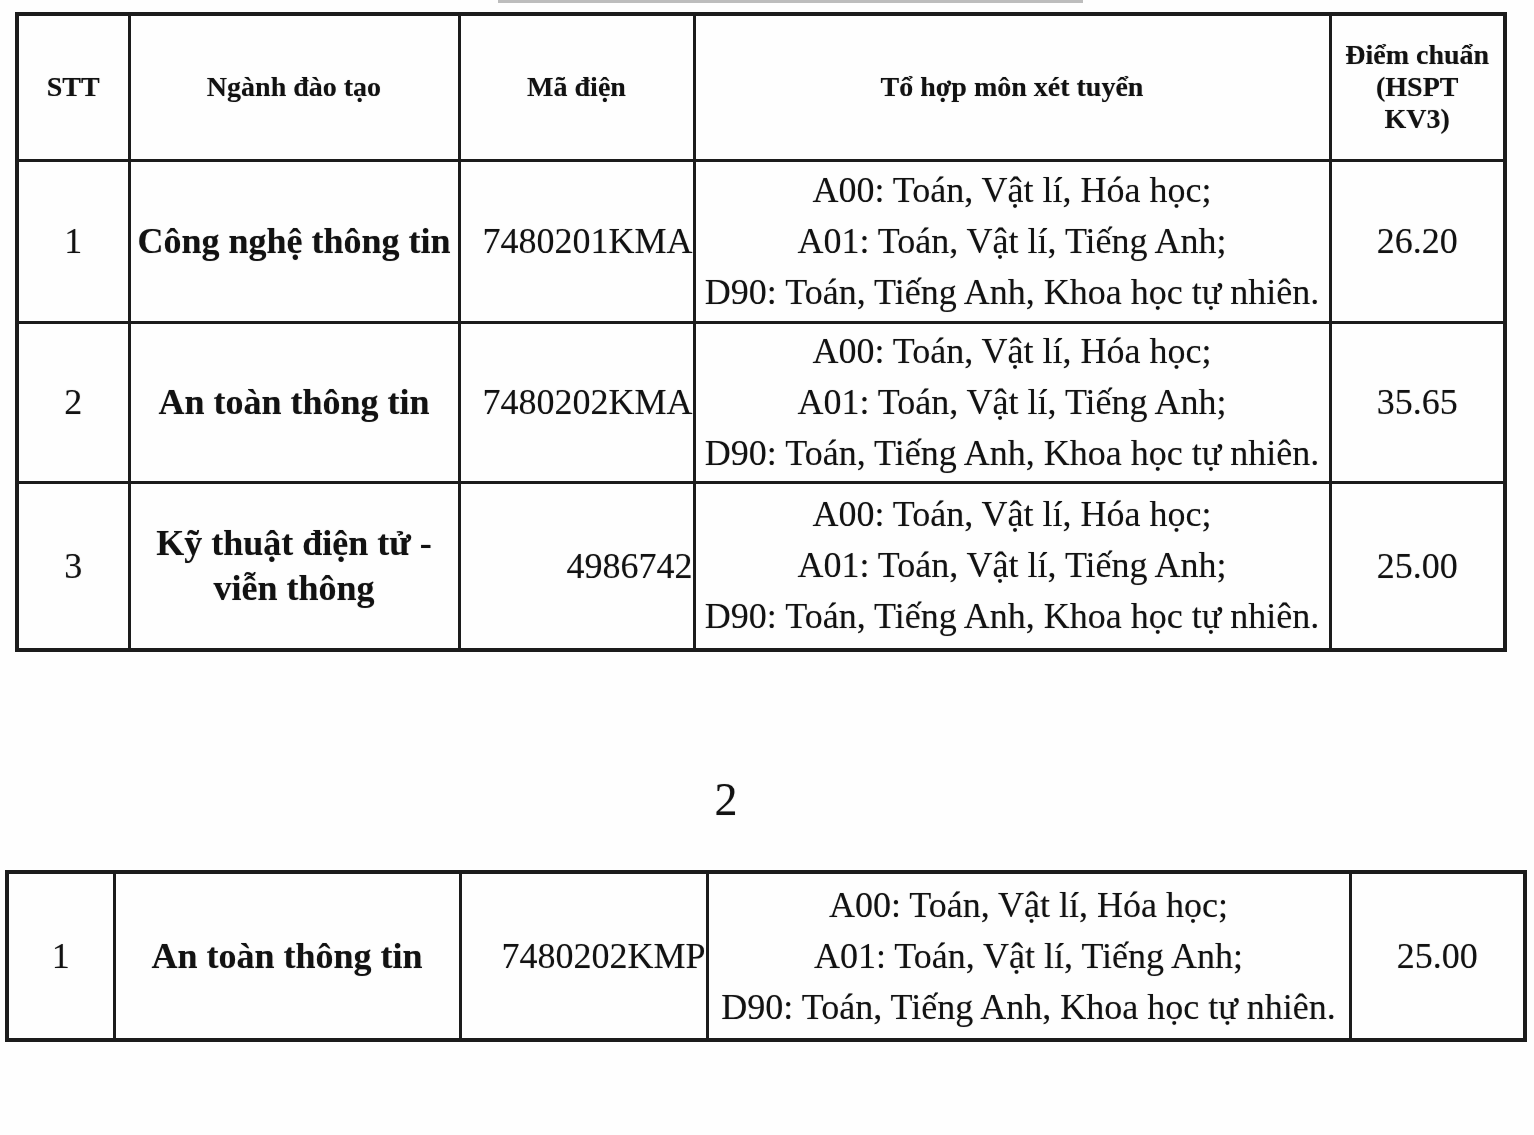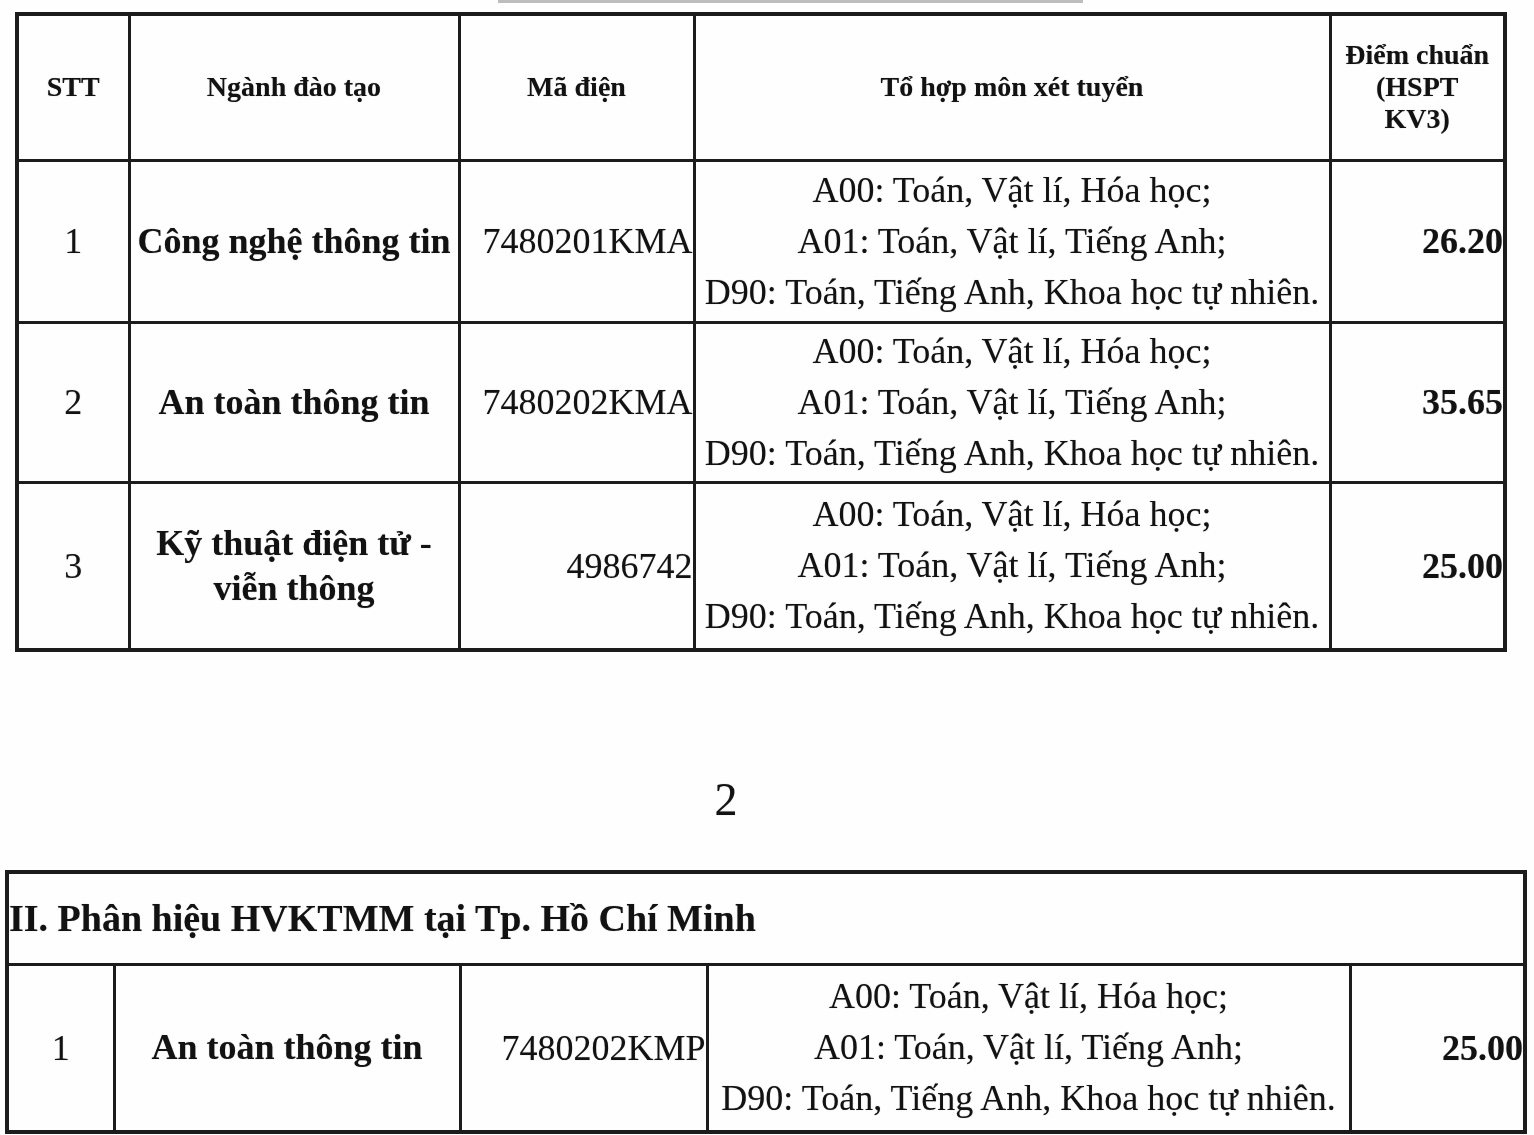--- a/index.html
+++ b/index.html
@@ -81,22 +81,22 @@
     font-weight: bold;
   }
   .cell-code { text-align: right; }
   .cell-combos {
     text-align: center;
     padding-left: 14px;
     padding-right: 1px;
   }
   .combo-line { line-height: 51px; white-space: nowrap; }
   .cell-score {
-    text-align: right;
-    font-weight: 700;
+    text-align: center;
+    font-weight: 400;
   }
   .page-number {
     position: absolute;
     top: 773px;
     left: 0;
     width: 1452px;
     text-align: center;
     font-size: 46px;
     font-weight: 400;
     text-shadow: 0 0 1px rgba(25,25,25,0.38);
@@ -169,23 +169,20 @@
 
   <table class="doc" id="table2">
     <colgroup>
       <col style="width:107px">
       <col style="width:346px">
       <col style="width:247px">
       <col style="width:643px">
       <col style="width:175px">
     </colgroup>
     <tbody>
-        <tr class="section-row">
-      <td colspan="5">II. Phân hiệu HVKTMM tại Tp. Hồ Chí Minh</td>
-    </tr>
     <tr class="data-row row-h3">
       <td class="cell-stt">1</td>
       <td class="cell-major">An toàn thông tin</td>
       <td class="cell-code">7480202KMP</td>
       <td class="cell-combos">
         <div class="combo-line">A00: Toán, Vật lí, Hóa học;</div>
         <div class="combo-line">A01: Toán, Vật lí, Tiếng Anh;</div>
         <div class="combo-line">D90: Toán, Tiếng Anh, Khoa học tự nhiên.</div>
       </td>
       <td class="cell-score">25.00</td>

